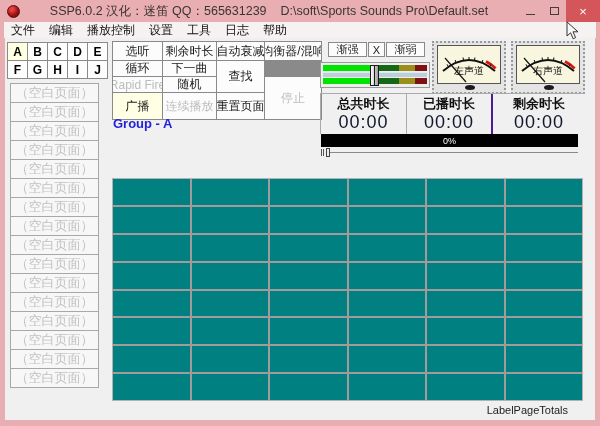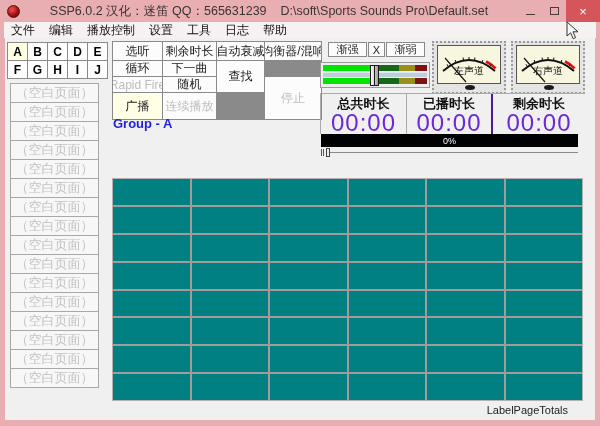--- a/index.html
+++ b/index.html
@@ -76,21 +76,21 @@
   .meter-screw { position:absolute; left:31px; bottom:2px; width:10px; height:5px; background:#1a1a1a;
                  border-radius:50%; }
 
   
   .time-panel { position:absolute; left:320px; top:93px; width:265px; border-top:1px solid #aaa; display:flex; }
   .time-col { height:40px; padding-top:1px; }
   .time-col.c1 { width:87px; border-left:1px solid #aaa; border-right:1px solid #aaa; }
   .time-col.c2 { width:86px; border-right:2px solid #4c1d95; }
   .time-col.c3 { width:92px; }
   .time-head { text-align:center; font-size:13px; font-weight:bold; color:#111; height:15px; }
-  .time-val { text-align:center; font-size:24px; color:#6d28d9; line-height:25px; letter-spacing:1px; }
+  .time-val { text-align:center; font-size:18px; color:#0f172a; line-height:25px; letter-spacing:1px; }
 
   .progress-bar { position:absolute; left:321px; top:134px; width:257px; height:13px; background:#000;
                   display:flex; align-items:center; justify-content:center; }
   .progress-label { color:#fff; font-size:9px; }
   .seek { position:absolute; left:321px; top:148px; width:257px; height:10px; }
   .seek-track { position:absolute; left:8px; top:4px; right:0; height:1px; background:#8a8a8a; }
   .seek-tick { position:absolute; top:1px; width:1px; height:7px; background:#555; }
   .seek-thumb { position:absolute; left:5px; top:0; width:4px; height:9px; background:#ececec; border:1px solid #444; }
 
   
@@ -173,20 +173,21 @@
     <div class="tb-btn">均衡器/混响</div>
     <div class="tb-btn">循环</div>
     <div class="tb-btn">下一曲</div>
     <div class="tb-btn span-r23">查找</div>
     <div class="tb-btn disabled" style="grid-column:4;grid-row:2;margin-top:48px;">暂停(P)</div>
     <div class="tb-btn disabled" style="grid-column:1;grid-row:3;">Rapid Fire</div>
     <div class="tb-btn" style="grid-column:2;grid-row:3;">随机</div>
     <div class="tb-btn span-r34 disabled">停止</div>
     <div class="tb-btn disabled" style="grid-column:2;grid-row:4;">连续播放</div>
     <div class="tb-btn active" style="grid-column:1;grid-row:4;">广播</div>
+    <div class="tb-btn" style="grid-column:3;grid-row:4;">重置页面</div>
   </div>
 
   <div class="group-label">Group - A</div>
 
   <div class="fade-row">
     <div class="fade-btn fade-wide">渐强</div>
     <div class="fade-btn fade-x">X</div>
     <div class="fade-btn fade-wide">渐弱</div>
   </div>
 

